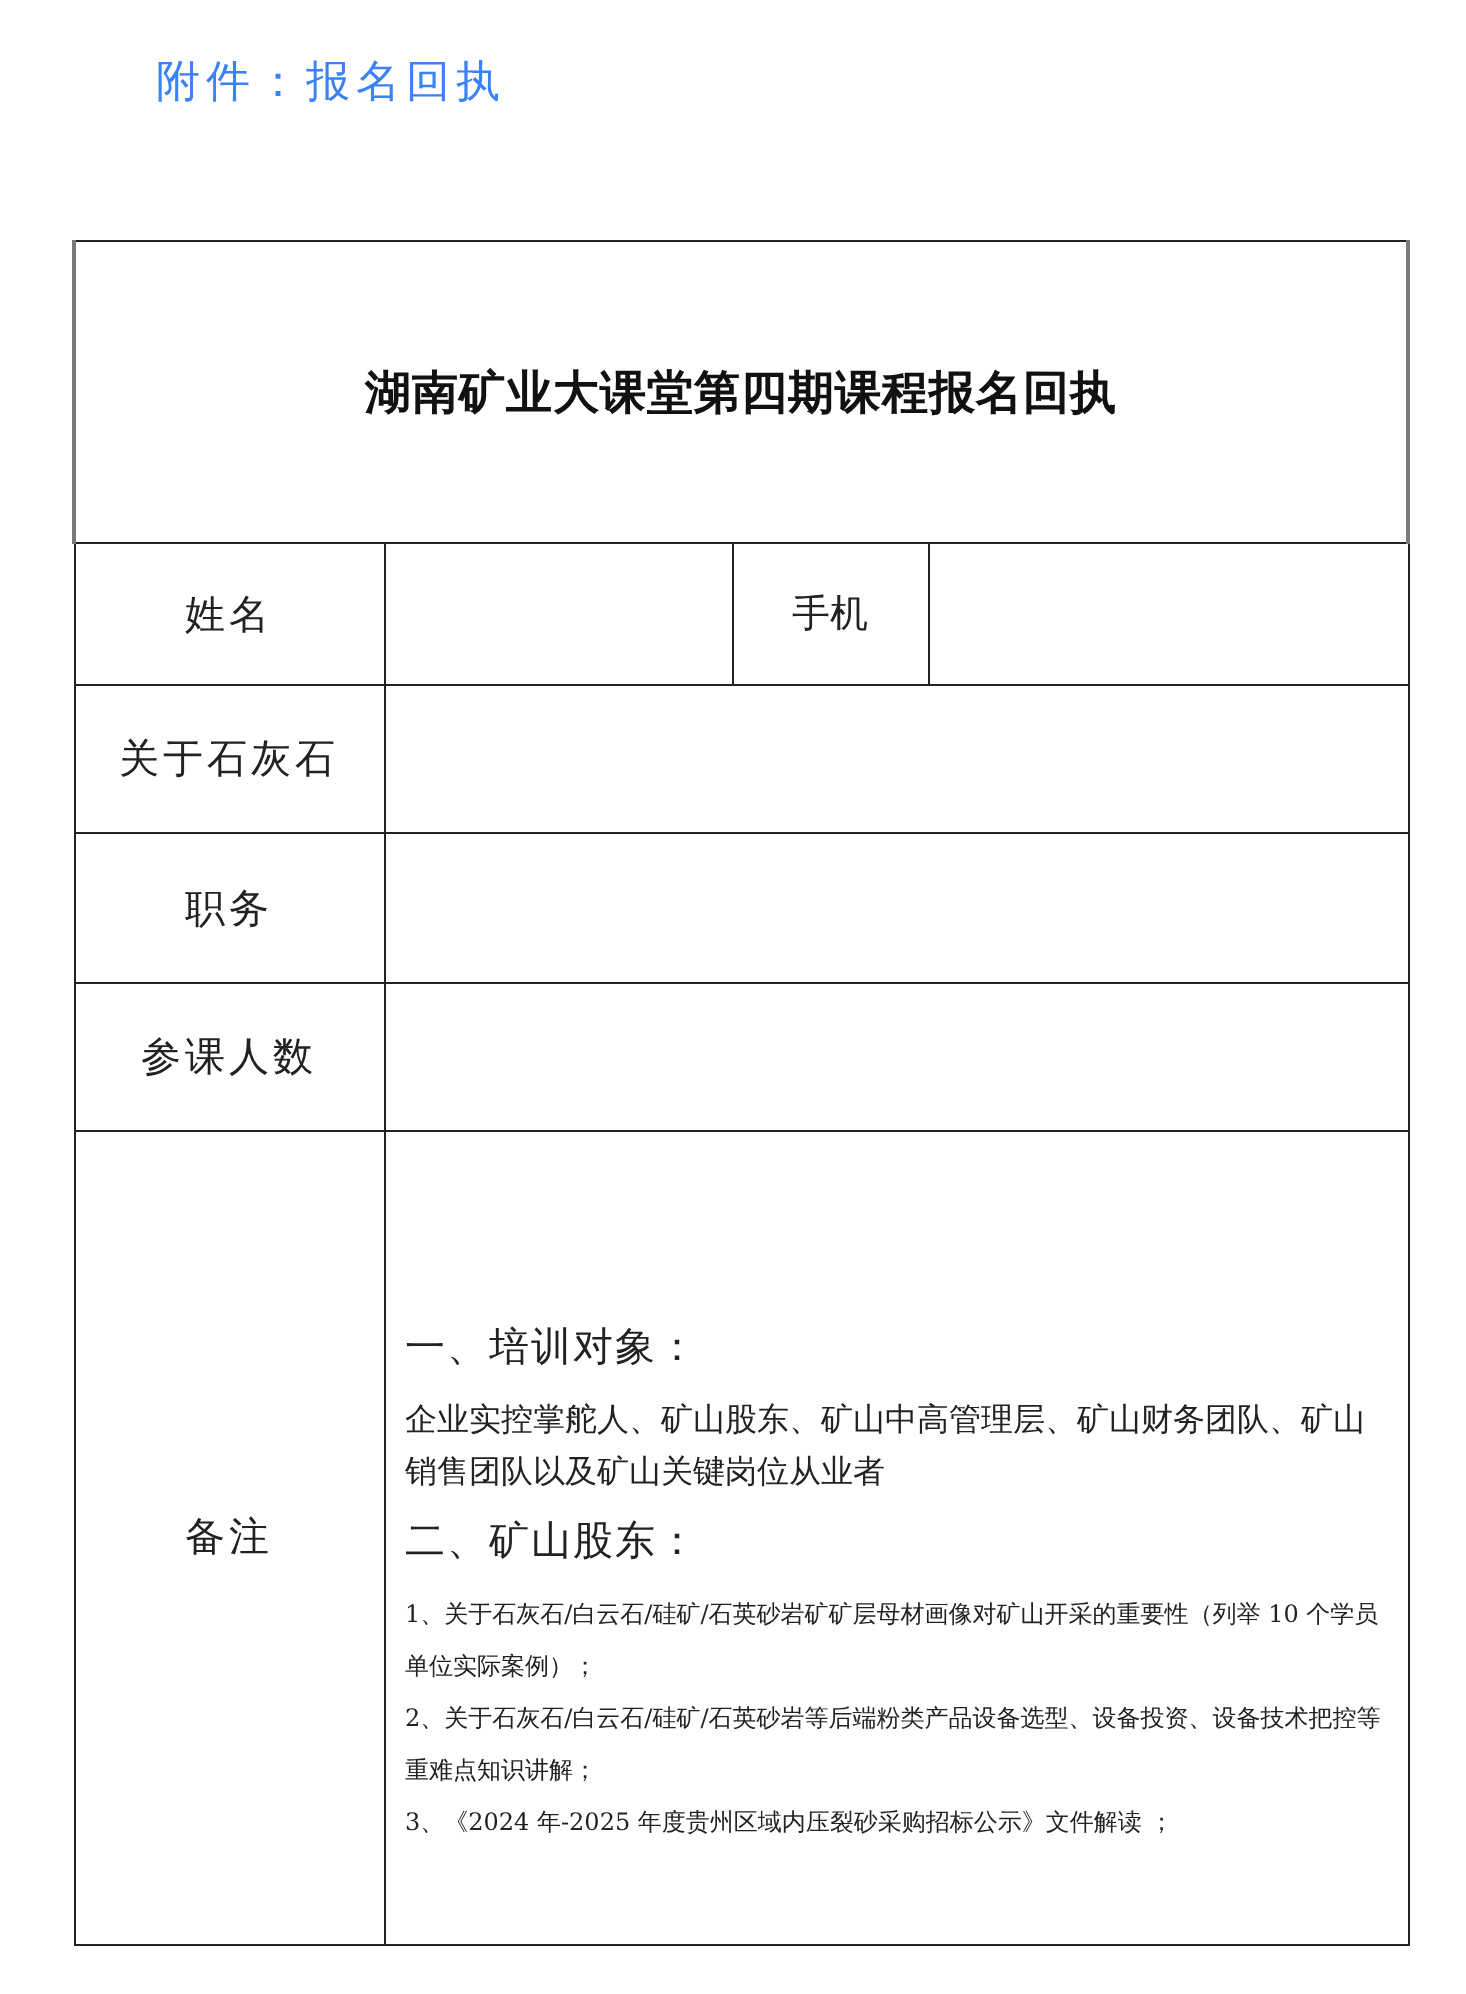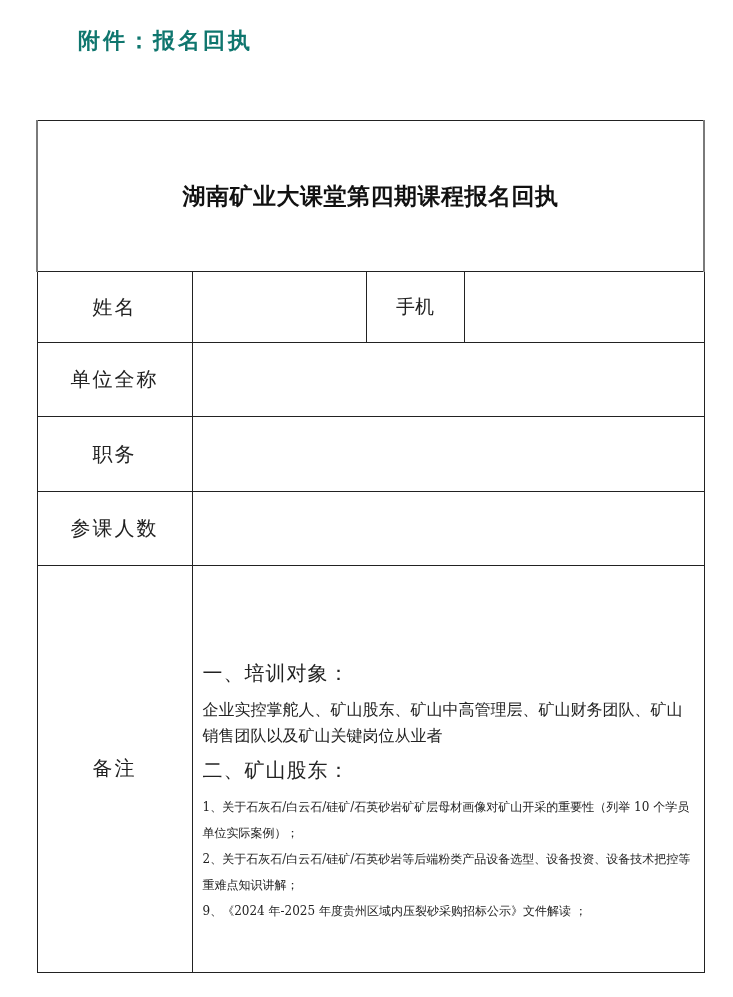--- a/index.html
+++ b/index.html
@@ -14,23 +14,23 @@
     overflow: hidden;
     font-family: "DejaVu Serif", "Liberation Serif", serif;
     color: #1a1a1a;
   }
   .attachment-header {
     position: absolute;
     left: 78px;
     top: 26px;
     font-size: 22px;
     letter-spacing: 3px;
-    color: #0f766e;
+    color: #3b82f6;
     font-family: "DejaVu Sans", "Liberation Sans", sans-serif;
-    font-weight: bold;
+    font-weight: normal;
   }
   .form-table {
     position: absolute;
     left: 36px;
     top: 120px;
     width: 667px;
     height: 853px;
     border-collapse: collapse;
     table-layout: fixed;
   }
@@ -111,38 +111,38 @@
       <tr class="title-row" style="height:140px">
     <td colspan="4" class="title-cell">湖南矿业大课堂第四期课程报名回执</td>
   </tr>
   <tr style="height:66px">
     <td class="label-cell">姓名</td>
     <td class="value-cell"></td>
     <td class="label-cell small">手机</td>
     <td class="value-cell"></td>
   </tr>
   <tr style="height:68px">
-    <td class="label-cell">单位全称</td>
+    <td class="label-cell">关于石灰石</td>
     <td colspan="3" class="value-cell"></td>
   </tr>
   <tr style="height:70px">
     <td class="label-cell">职务</td>
     <td colspan="3" class="value-cell"></td>
   </tr>
   <tr style="height:68px">
     <td class="label-cell">参课人数</td>
     <td colspan="3" class="value-cell"></td>
   </tr>
   <tr style="height:377px">
     <td class="label-cell">备注</td>
     <td colspan="3" class="notes-cell">
       <div class="notes-heading">一、培训对象：</div>
       <p class="notes-para">企业实控掌舵人、矿山股东、矿山中高管理层、矿山财务团队、矿山销售团队以及矿山关键岗位从业者</p>
       <div class="notes-heading">二、矿山股东：</div>
       <ul class="notes-list">
         <li>1、关于石灰石/白云石/硅矿/石英砂岩矿矿层母材画像对矿山开采的重要性（列举 10 个学员单位实际案例）；</li>
         <li>2、关于石灰石/白云石/硅矿/石英砂岩等后端粉类产品设备选型、设备投资、设备技术把控等重难点知识讲解；</li>
-        <li>9、《2024 年-2025 年度贵州区域内压裂砂采购招标公示》文件解读 ；</li>
+        <li>3、《2024 年-2025 年度贵州区域内压裂砂采购招标公示》文件解读 ；</li>
       </ul>
     </td>
   </tr>
 </tbody>
   </table>
 
 </body></html>

